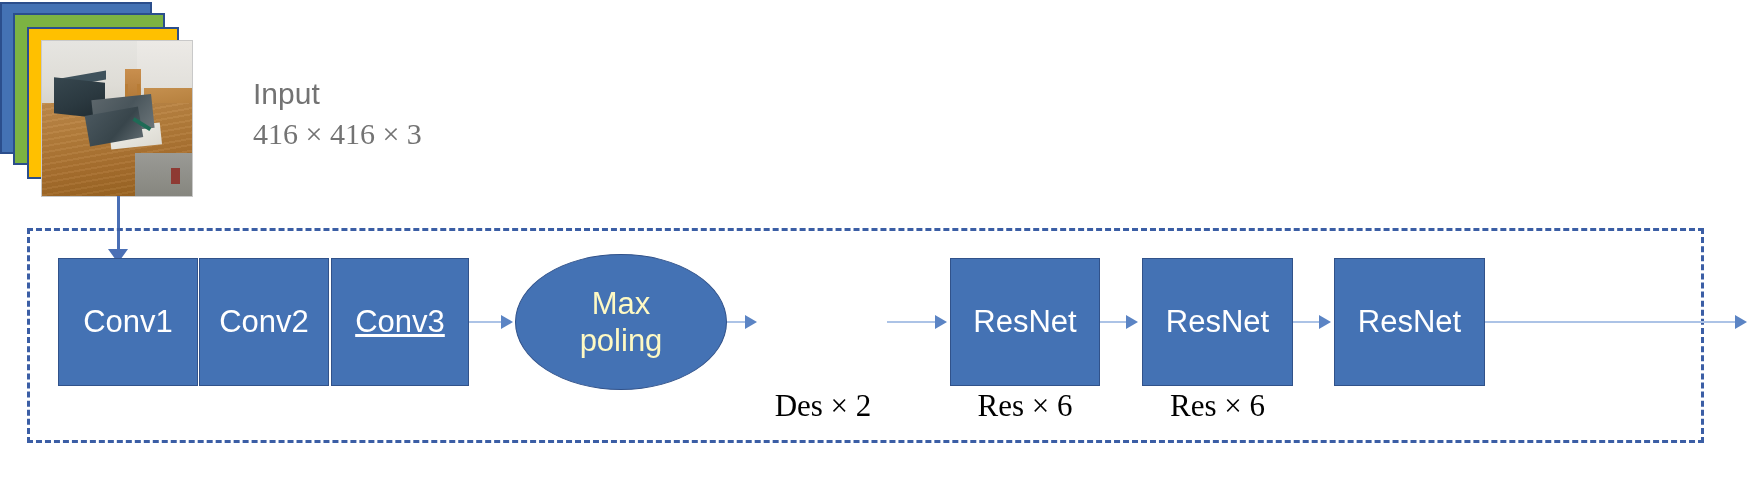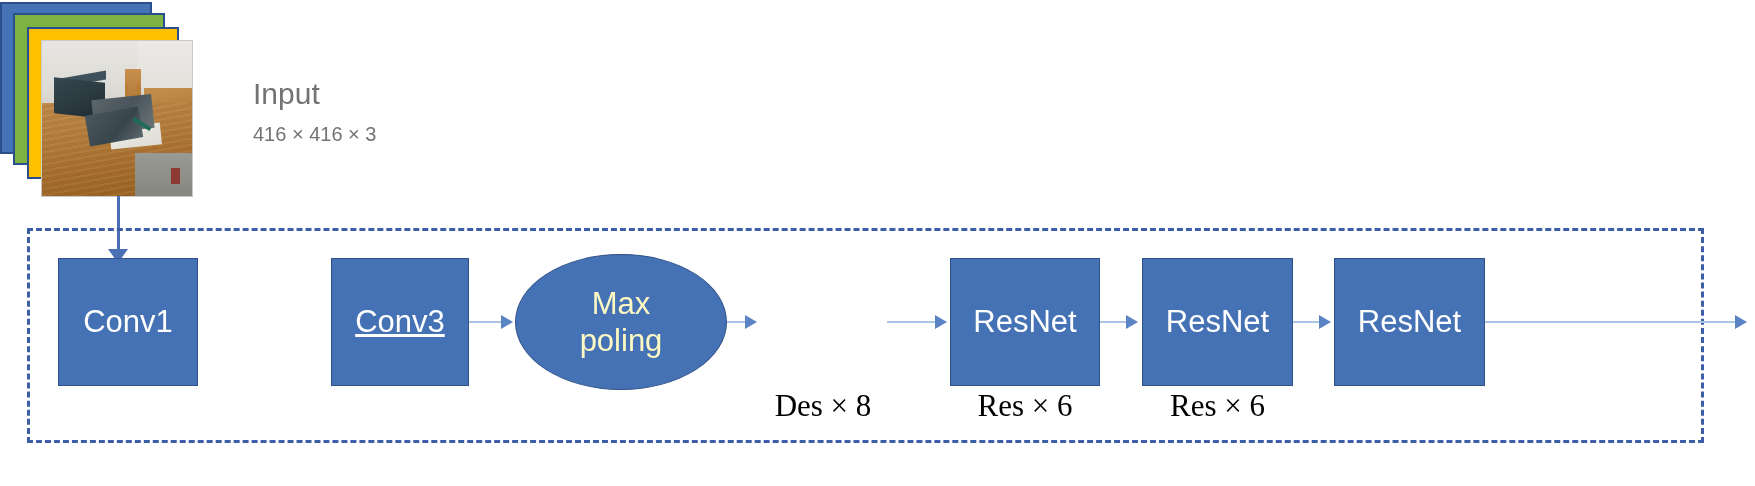--- a/index.html
+++ b/index.html
@@ -117,22 +117,22 @@
   .input-caption {
     position: absolute;
     left: 253px;
     top: 74px;
     color: #737373;
     font-size: 30px;
     line-height: 40px;
     white-space: nowrap;
   }
   .input-caption .line2 {
-    font-family: Liberation Sans, sans-serif;
-    font-size: 20px;
+    font-family: Liberation Serif, serif;
+    font-size: 30px;
   }
 
   
   .dashed-box {
     position: absolute;
     left: 27px;
     top: 228px;
     width: 1677px;
     height: 215px;
     box-sizing: border-box;
@@ -257,20 +257,23 @@
   </div>
 
   <div class="v-arrow"></div>
   <div class="v-arrow-head"></div>
 
   <div class="dashed-box"></div>
 
   <div class="block" style="left:58px;  width:140px;">
     <span>Conv1</span>
   </div>
+  <div class="block" style="left:199px; width:130px;">
+    <span>Conv2</span>
+  </div>
   <div class="block" style="left:331px; width:138px;text-decoration:underline;">
     <span>Conv3</span>
   </div>
 
   <div class="ellipse">
     <span>
       <span>Max</span><br>
       <span>poling</span>
     </span>
   </div>
@@ -297,17 +300,17 @@
 
   <div class="h-arrow" style="left:1100px; width:28px;"></div>
   <div class="h-arrow-head" style="left:1126px;"></div>
 
   <div class="h-arrow" style="left:1293px; width:28px;"></div>
   <div class="h-arrow-head" style="left:1319px;"></div>
 
   <div class="h-arrow" style="left:1485px; width:252px;"></div>
   <div class="h-arrow-head" style="left:1735px;"></div>
 
-  <div class="rep-label" style="left:759px;  width:128px;">Des × 8</div>
+  <div class="rep-label" style="left:759px;  width:128px;">Des × 2</div>
   <div class="rep-label" style="left:950px;  width:150px;">Res × 6</div>
   <div class="rep-label" style="left:1142px; width:151px;">Res × 6</div>
 
 </div>
 
 </body></html>

